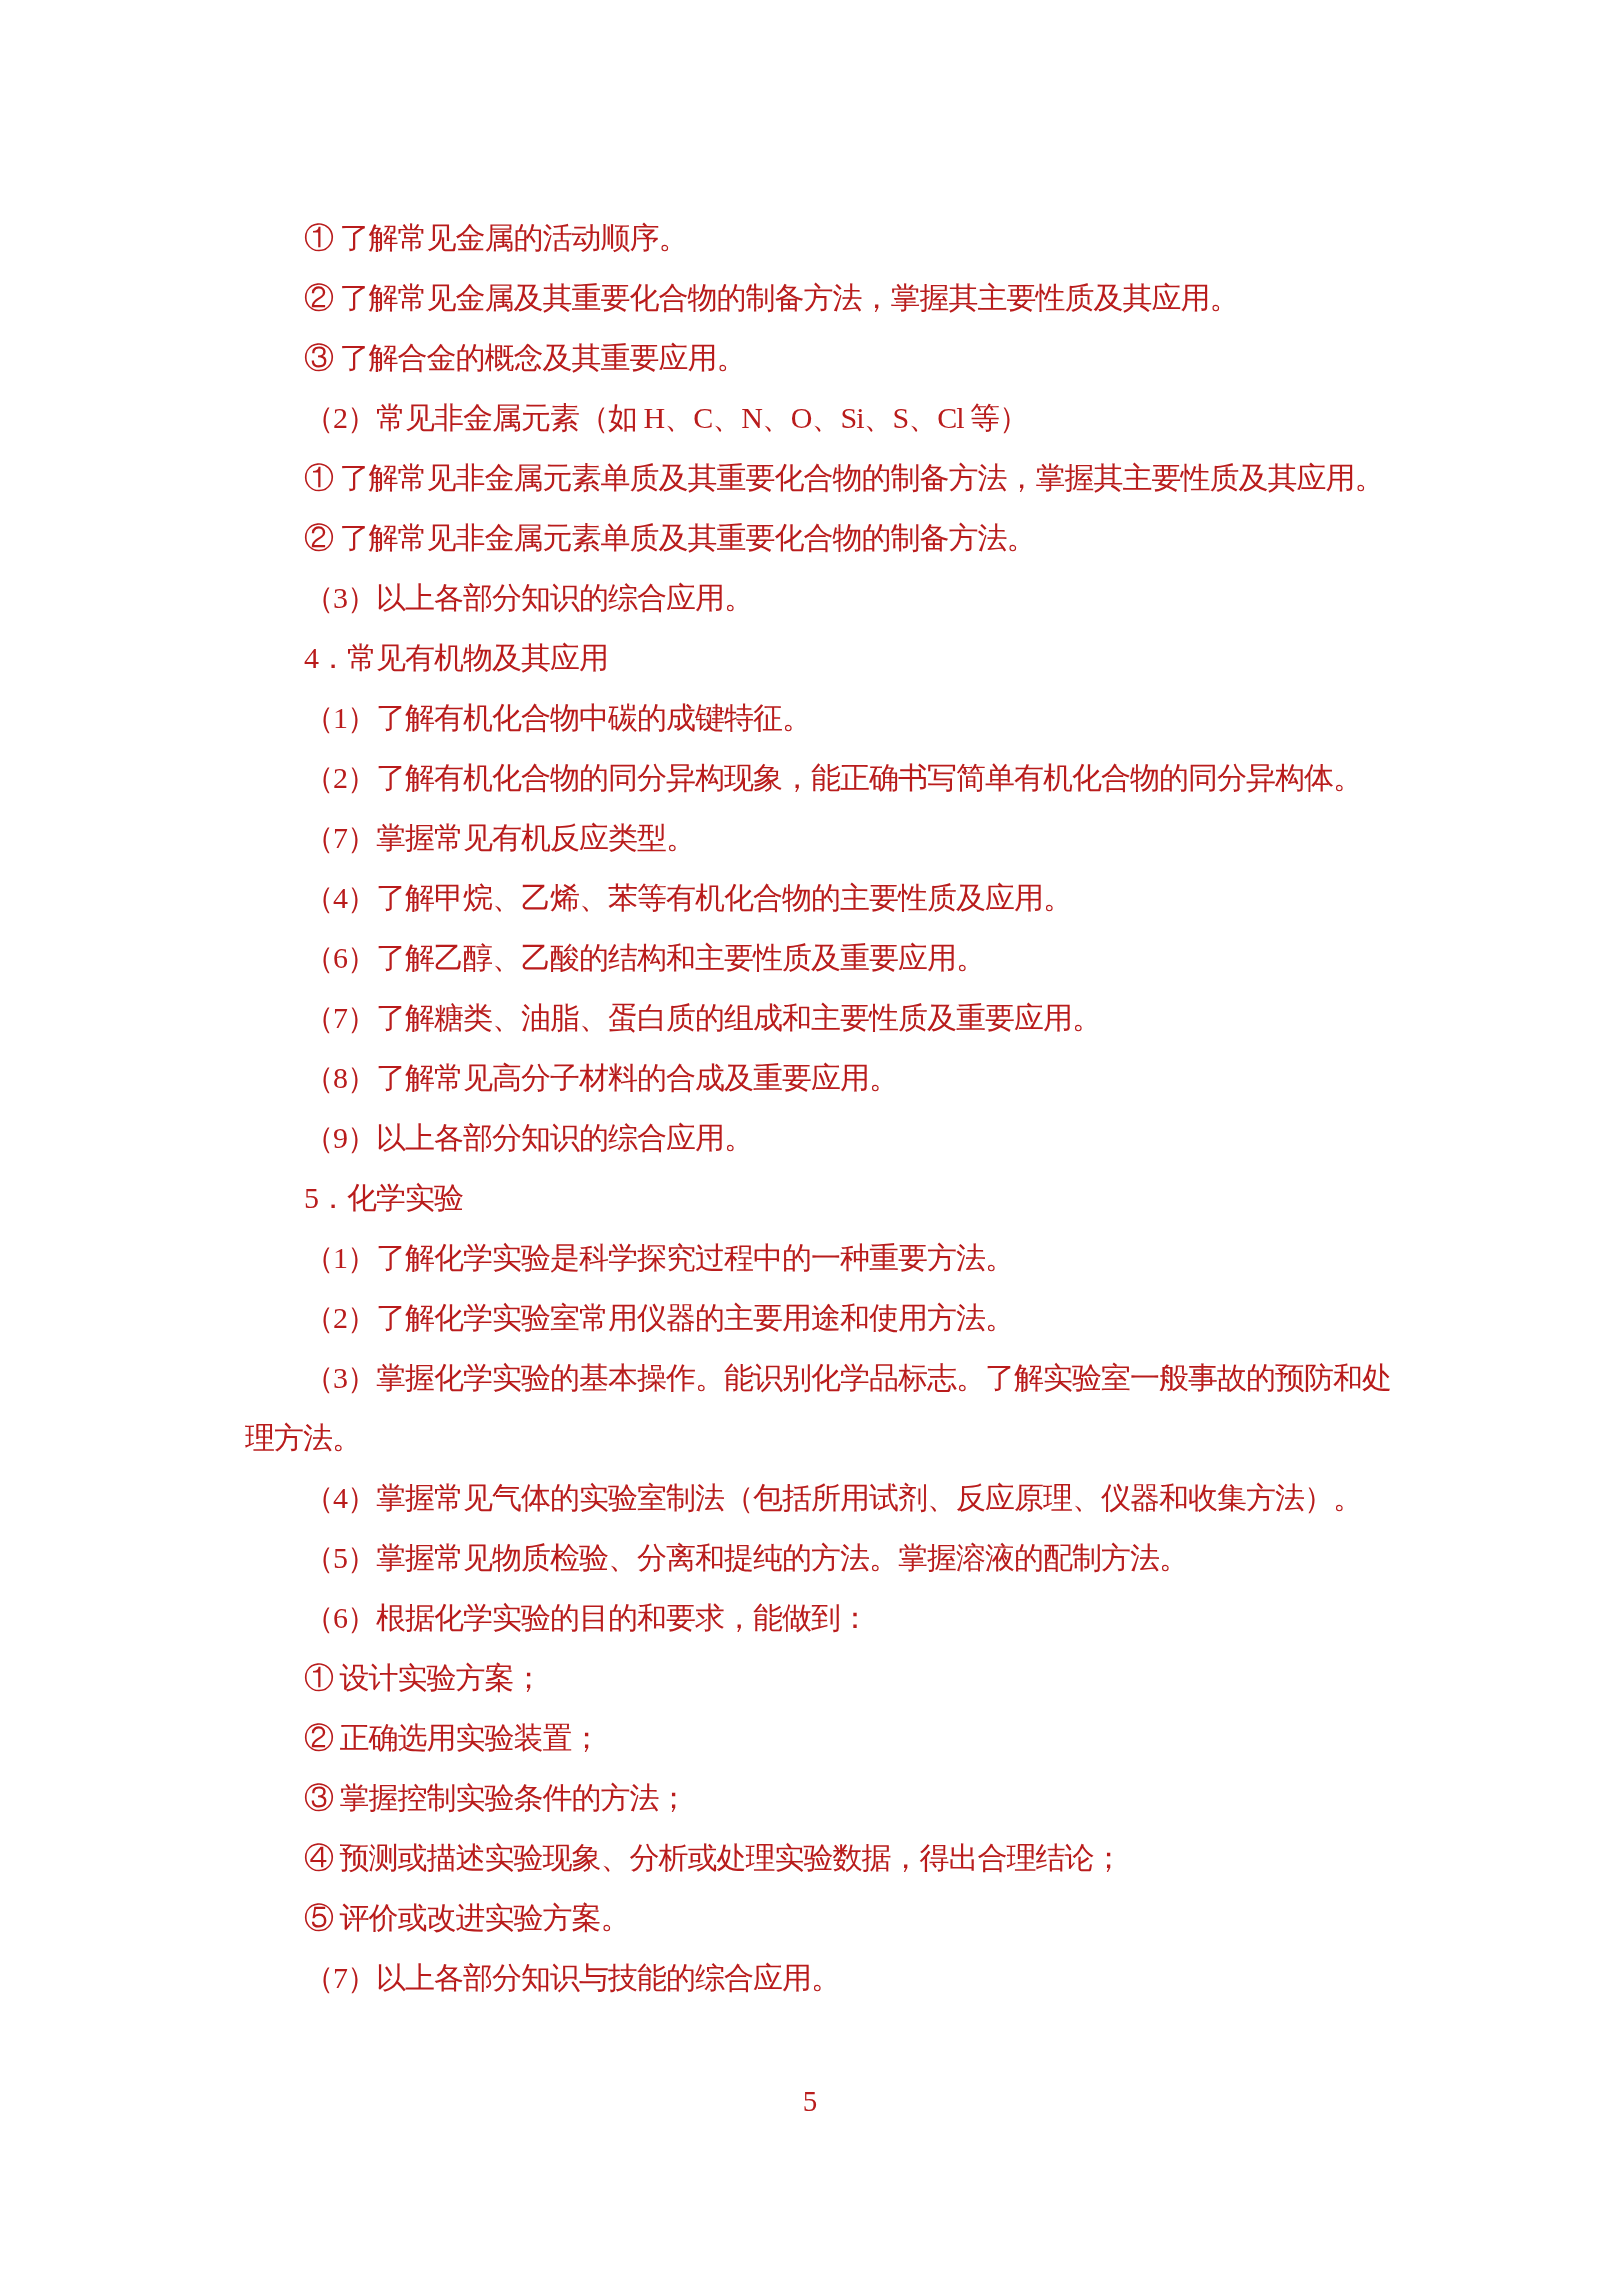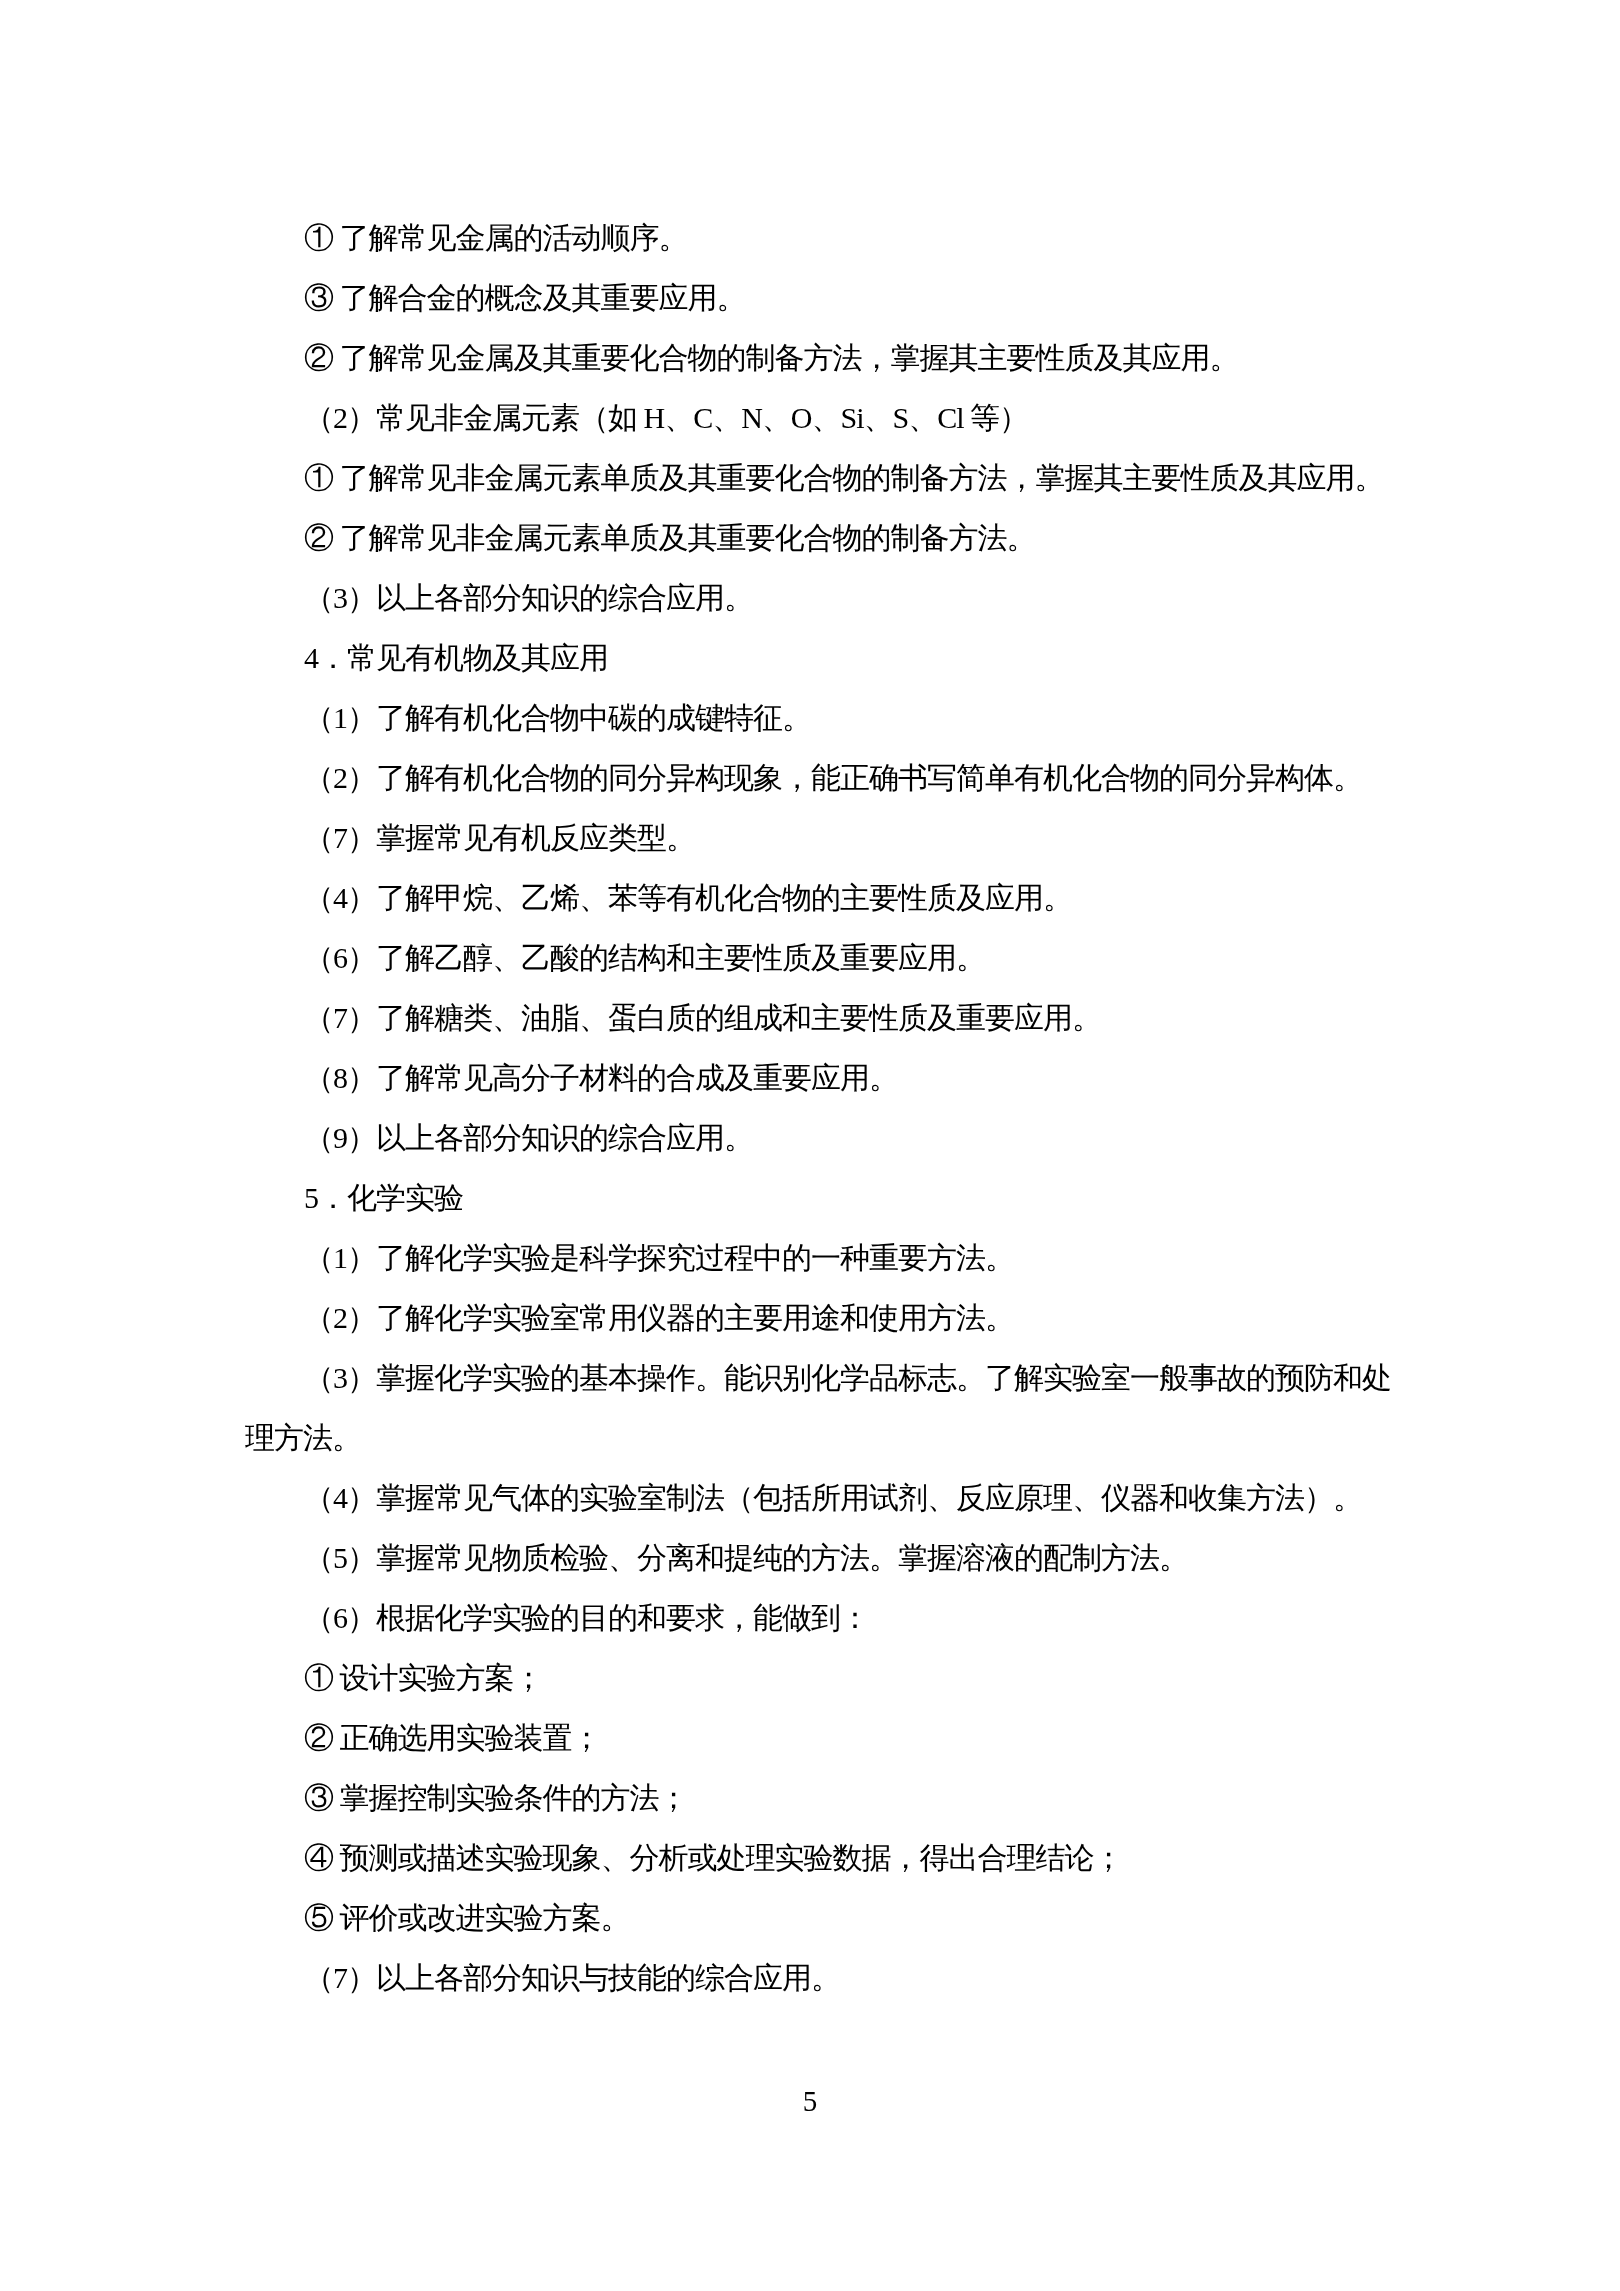--- a/index.html
+++ b/index.html
@@ -7,21 +7,21 @@
     padding: 0;
     background: #ffffff;
   }
   .page {
     position: relative;
     width: 1620px;
     height: 2292px;
     background: #ffffff;
     overflow: hidden;
     font-family: "Liberation Serif", "DejaVu Serif", serif;
-    color: #000000;
+    color: #b91c1c;
   }
   .body-text {
     position: absolute;
     left: 245px;
     top: 208px;
     width: 1274px;
   }
   .ln {
     height: 60px;
     line-height: 60px;
@@ -41,22 +41,22 @@
     font-size: 29px;
     line-height: 35px;
   }
 </style>
 </head>
 <body>
 
 <div class="page">
   <div class="body-text">
     <div class="ln ind">① 了解常见金属的活动顺序。</div>
+    <div class="ln ind">② 了解常见金属及其重要化合物的制备方法，掌握其主要性质及其应用。</div>
     <div class="ln ind">③ 了解合金的概念及其重要应用。</div>
-    <div class="ln ind">② 了解常见金属及其重要化合物的制备方法，掌握其主要性质及其应用。</div>
     <div class="ln ind">（2）常见非金属元素（如 H、C、N、O、Si、S、Cl 等）</div>
     <div class="ln ind">① 了解常见非金属元素单质及其重要化合物的制备方法，掌握其主要性质及其应用。</div>
     <div class="ln ind">② 了解常见非金属元素单质及其重要化合物的制备方法。</div>
     <div class="ln ind">（3）以上各部分知识的综合应用。</div>
     <div class="ln ind">4．常见有机物及其应用</div>
     <div class="ln ind">（1）了解有机化合物中碳的成键特征。</div>
     <div class="ln ind">（2）了解有机化合物的同分异构现象，能正确书写简单有机化合物的同分异构体。</div>
     <div class="ln ind">（7）掌握常见有机反应类型。</div>
     <div class="ln ind">（4）了解甲烷、乙烯、苯等有机化合物的主要性质及应用。</div>
     <div class="ln ind">（6）了解乙醇、乙酸的结构和主要性质及重要应用。</div>

